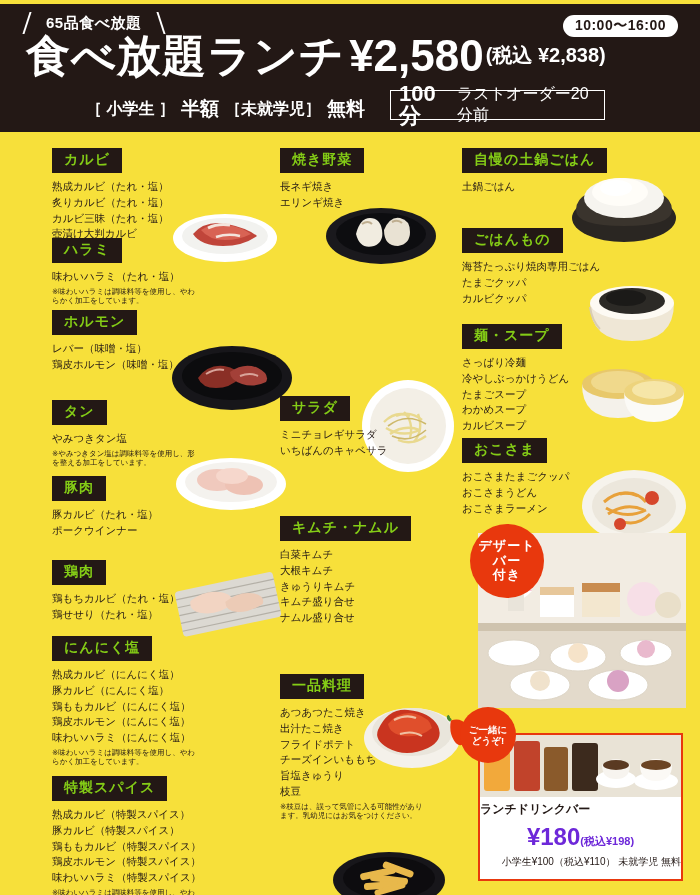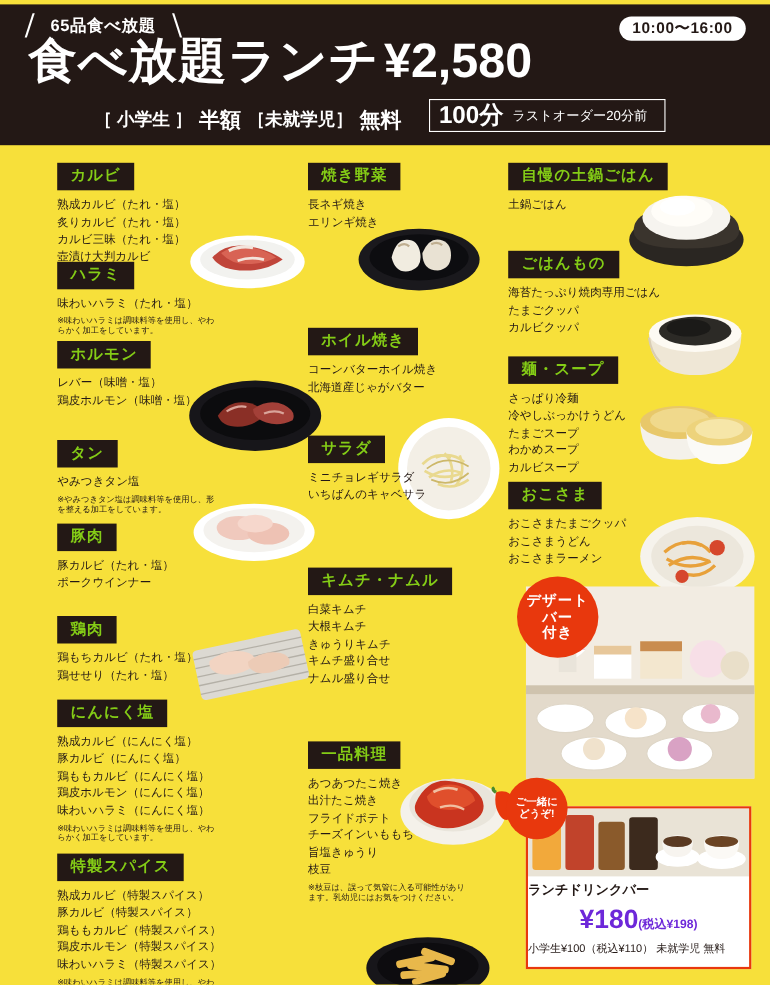--- a/index.html
+++ b/index.html
@@ -27,21 +27,21 @@
   .hdr-title{font-size:44px;font-weight:bold;letter-spacing:1px;line-height:1;}
   .hdr-price{font-size:44px;font-weight:bold;line-height:1;margin-left:4px;}
   .hdr-tax{font-size:20px;font-weight:bold;line-height:1;margin-left:2px;padding-bottom:3px;}
   .hdr-sub{position:absolute;left:86px;top:92px;display:flex;align-items:center;gap:6px;font-size:16px;font-weight:bold;}
   .hdr-sub .big{font-size:19px;}
   .hdr-box{
     position:absolute;left:390px;top:86px;width:215px;height:30px;border:1.5px solid #fff;
     display:flex;align-items:center;gap:8px;padding:0 8px;box-sizing:border-box;
   }
   .hdr-box .min{font-size:22px;font-weight:bold;line-height:1;}
-  .hdr-box .lo{font-size:12px;}
+  .hdr-box .lo{font-size:16px;}
 
   
   .body{position:absolute;left:0;top:128px;width:700px;height:767px;}
 
   .cat{position:absolute;}
   .cat-title{
     display:inline-block;background:#231815;color:#84cc16;font-size:14px;font-weight:bold;
     padding:3px 12px 4px;letter-spacing:1px;white-space:nowrap;
   }
   .cat-items{margin-top:6px;}
@@ -59,21 +59,21 @@
 
   
   .drink{
     position:absolute;left:478px;top:605px;width:205px;height:148px;background:#fff;
     border:2px solid #e8380d;box-sizing:border-box;
   }
   .drink-photos{position:absolute;left:0;top:0;width:201px;height:62px;overflow:hidden;display:flex;}
   .drink-title{position:absolute;left:0;top:66px;width:201px;text-align:left;font-size:12px;font-weight:bold;}
   .drink-price{position:absolute;left:0;top:88px;width:201px;text-align:center;font-size:24px;font-weight:bold;color:#6d28d9;}
   .drink-price .tax{font-size:11px;font-weight:bold;}
-  .drink-sub{position:absolute;left:0;top:120px;width:201px;text-align:left;font-size:10px;}
+  .drink-sub{position:absolute;left:0;top:120px;width:201px;text-align:right;font-size:10px;}
   .drink-ribbon{
     position:absolute;left:-20px;top:-28px;width:56px;height:56px;border-radius:50%;background:#e8380d;color:#fff;
     display:flex;flex-direction:column;align-items:center;justify-content:center;font-size:9.5px;font-weight:bold;line-height:1.2;text-align:right;
   }
 
   .pepper{position:absolute;left:452px;top:588px;font-size:22px;color:#e8380d;transform:rotate(-20deg);}
 </style>
 </head>
 <body>
 
@@ -82,20 +82,21 @@
   <div class="header">
     <div class="hdr-badge">
       <span class="slash"></span>
       <span>65品食べ放題</span>
       <span class="slash r"></span>
     </div>
     <div class="hdr-time">10:00〜16:00</div>
     <div class="hdr-main">
       <span class="hdr-title">食べ放題ランチ</span>
       <span class="hdr-price">¥2,580</span>
+      <span class="hdr-tax">(税込 ¥2,838)</span>
     </div>
     <div class="hdr-sub">
       <span>［ 小学生 ］</span>
       <span class="big">半額</span>
       <span>［未就学児］</span>
       <span class="big">無料</span>
     </div>
     <div class="hdr-box">
       <span class="min">100分</span>
       <span class="lo">ラストオーダー20分前</span>
@@ -343,27 +344,20 @@
     </div>
 
     <div class="cat" style="left:280px;top:20px;">
       <div class="cat-title">焼き野菜</div>
       <ul class="cat-items">
         <li>長ネギ焼き</li>
         <li>エリンギ焼き</li>
       </ul>
     </div>
 
-    <div class="cat" style="left:280px;top:170px;">
-      <div class="cat-title">ホイル焼き</div>
-      <ul class="cat-items">
-        <li>コーンバターホイル焼き</li>
-        <li>北海道産じゃがバター</li>
-      </ul>
-    </div>
 
     <div class="cat" style="left:280px;top:268px;">
       <div class="cat-title">サラダ</div>
       <ul class="cat-items">
         <li>ミニチョレギサラダ</li>
         <li>いちばんのキャベサラ</li>
       </ul>
     </div>
 
     <div class="cat" style="left:280px;top:388px;">

